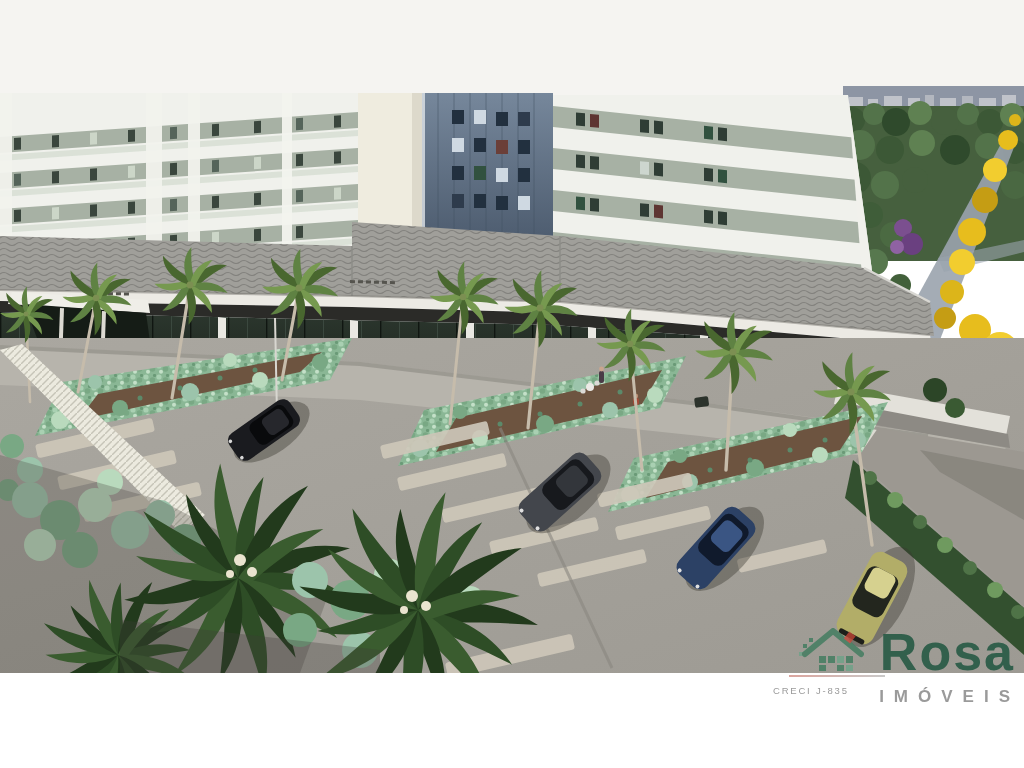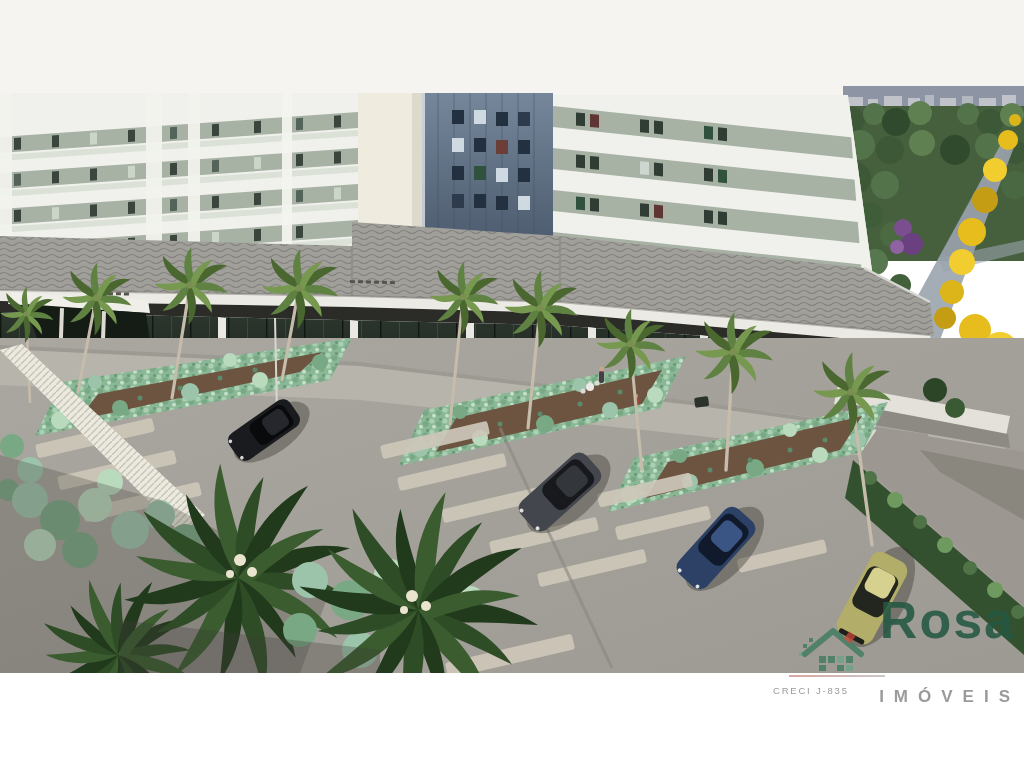--- a/index.html
+++ b/index.html
@@ -8,21 +8,21 @@
   .photo{position:absolute;left:0;top:0;width:1024px;height:673px;display:block;}
   
   .sage-l{fill:var(--building-sage,#a7b1a4);}
   .sage-r{fill:var(--building-sage,#9fab9f);}
   .stall{fill:var(--stall-stripe,#cdc7b8);opacity:.92;}
   .shrubA{fill:#9cc4ab;} .shrubB{fill:#b9dabd;} .shrubC{fill:#79a884;} .shrubD{fill:#5c8a6a;}
   .p1{fill:#5f8243;} .p2{fill:#49672f;} .p3{fill:#76994f;}
   .d1{fill:#223a1c;} .d2{fill:#2e4d26;} .d3{fill:#3a5c2f;}
   
   .wm{position:absolute;white-space:nowrap;}
-  .brand{top:594px;right:9px;font-size:52px;font-weight:bold;letter-spacing:2px;
+  .brand{top:626px;right:9px;font-size:52px;font-weight:bold;letter-spacing:2px;
          color:var(--brand-green,#245843);opacity:.88;line-height:1;}
   .brand-sub{top:688px;right:4px;font-size:17px;font-weight:bold;letter-spacing:10px;
          color:var(--text-gray,#9a9a9a);line-height:1;}
   .license{top:686px;left:773px;font-size:9.5px;font-weight:normal;letter-spacing:1.8px;
          color:var(--text-gray,#8f8f8f);line-height:1;}
   .rule{position:absolute;top:675px;left:789px;width:96px;height:2px;
         background:linear-gradient(90deg,#dba59e,#c9c9c9);}
   .house-icon{position:absolute;left:797px;top:624px;opacity:.78;}
 </style>
 </head>

